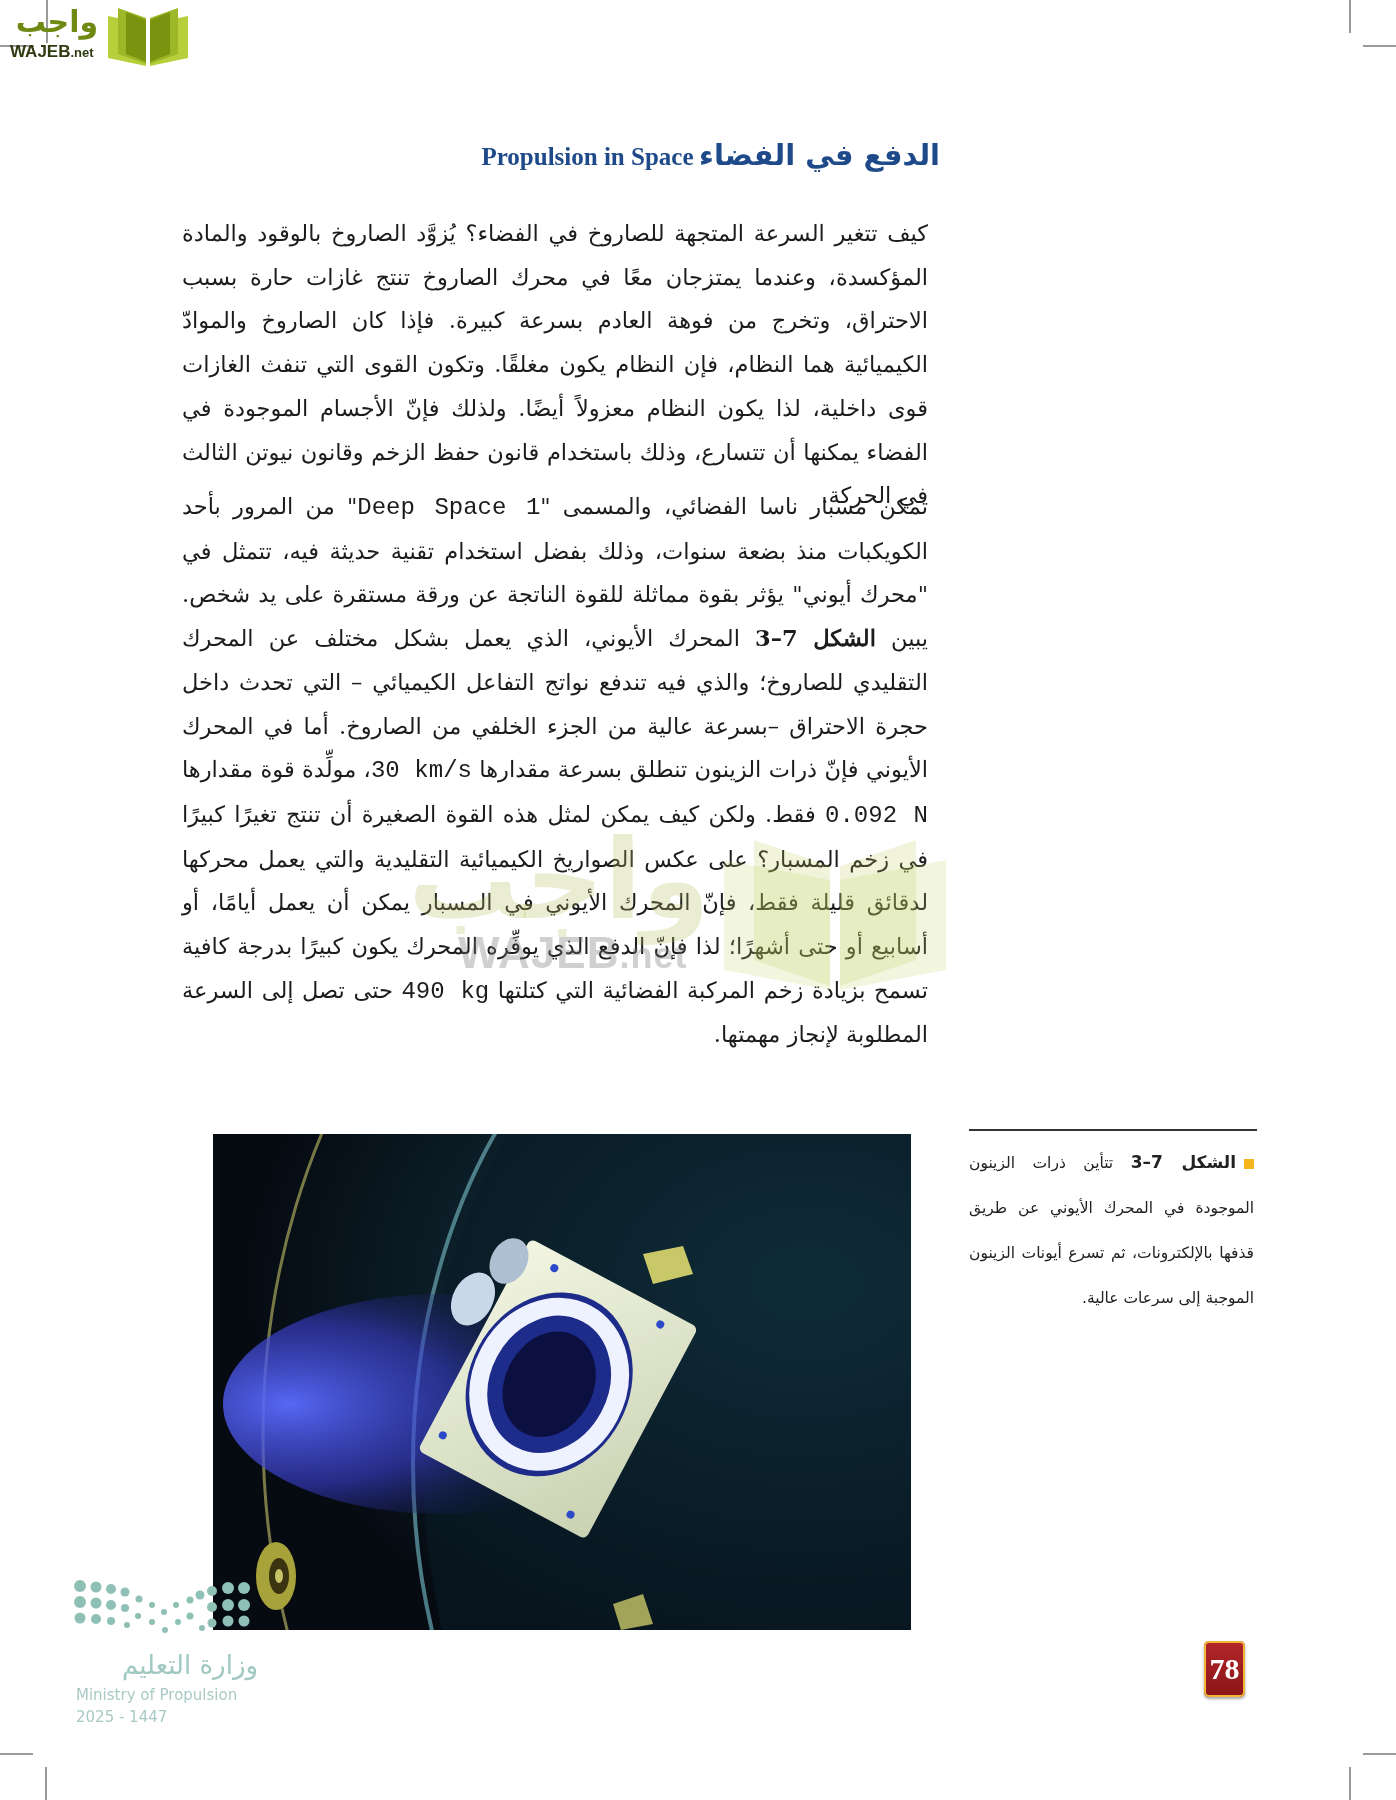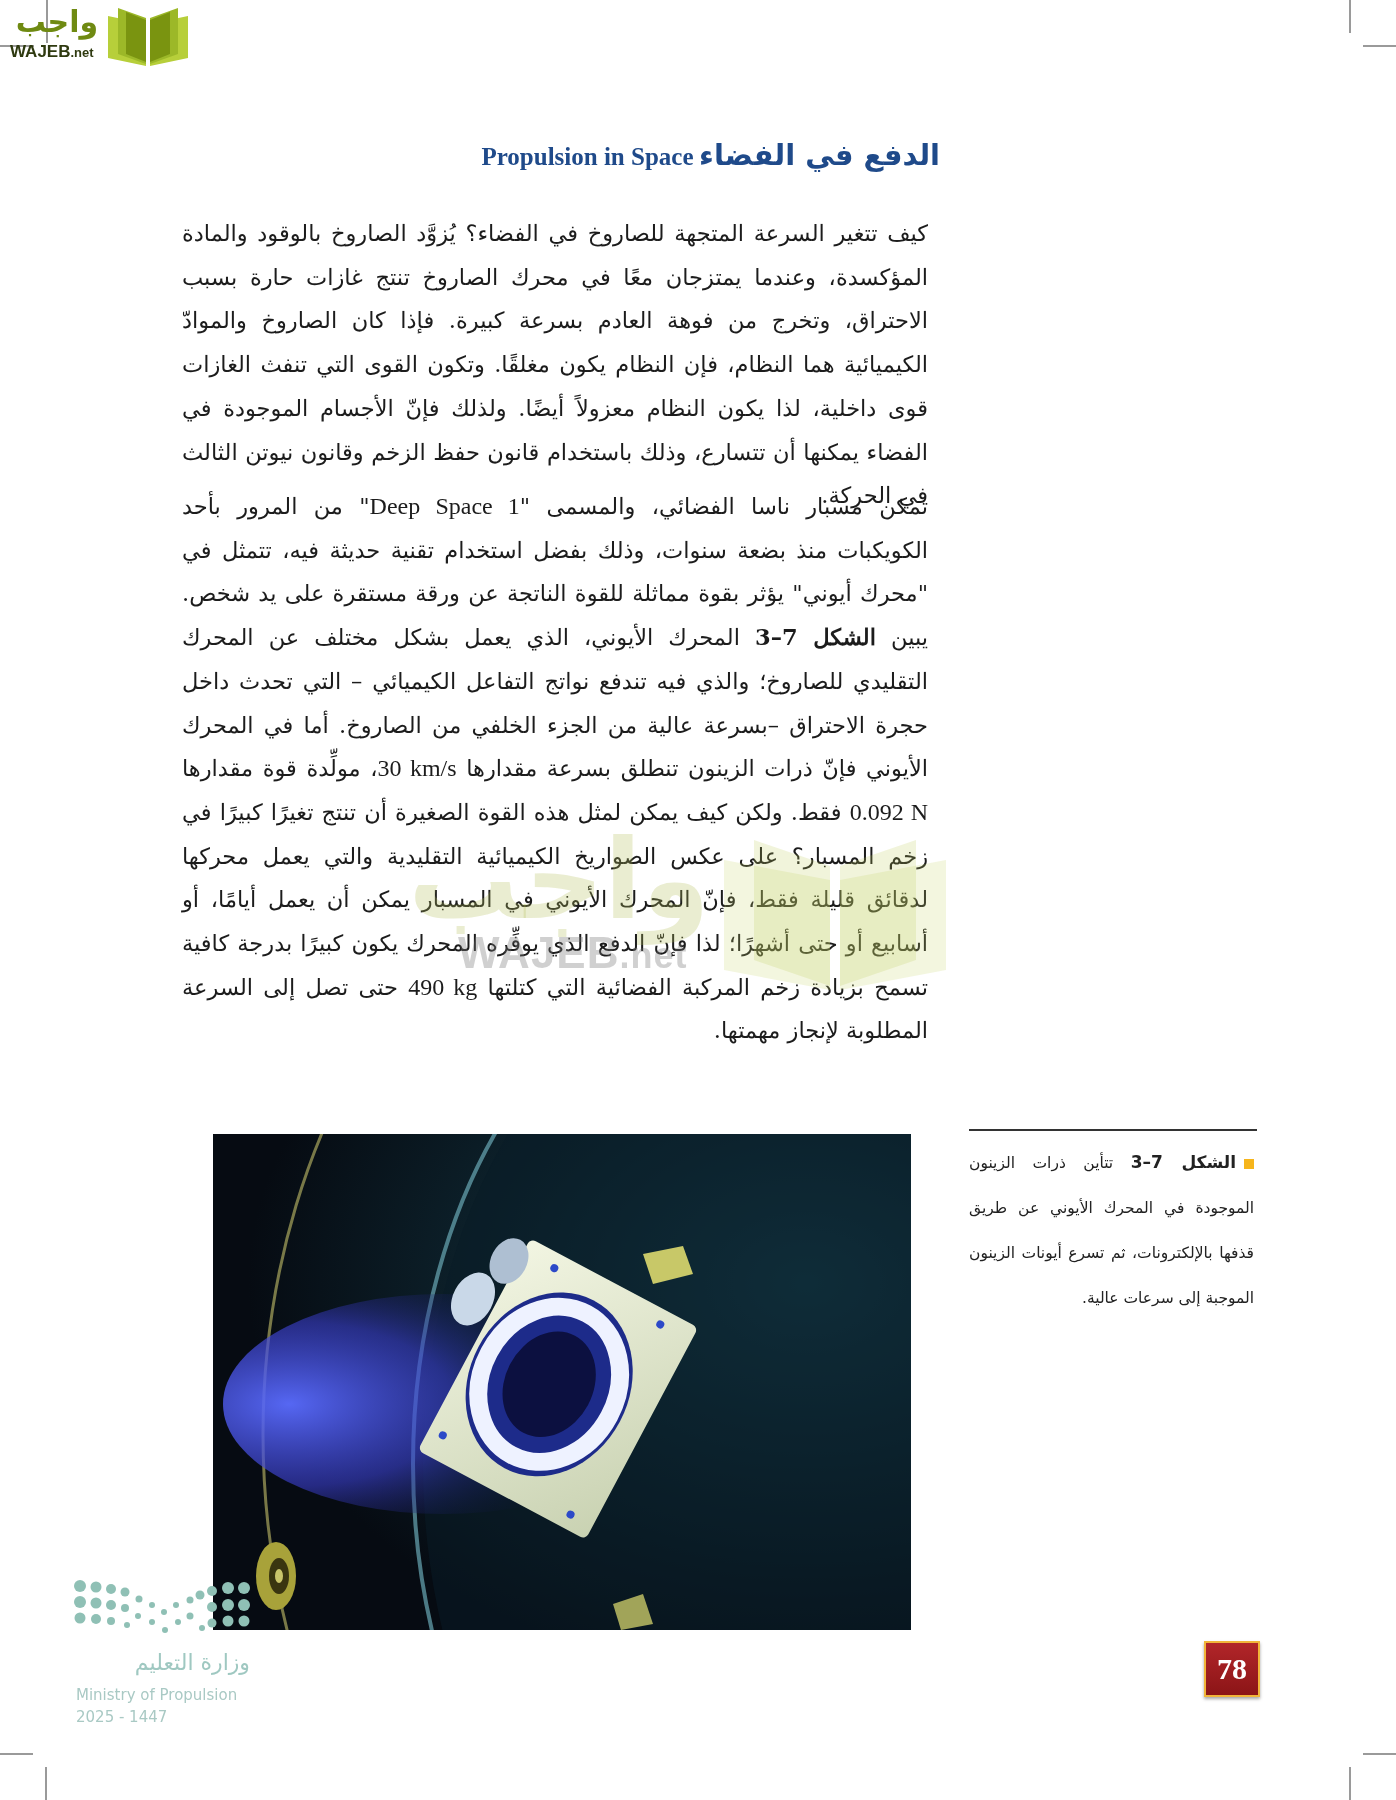--- a/index.html
+++ b/index.html
@@ -28,21 +28,21 @@
   .heading .h-ar { font-family:"DejaVu Sans", sans-serif; font-size:29px; }
   .heading .h-en { font-family:"Liberation Serif", serif; font-size:25px; }
 
   
   .body-text { left:170px; width:770px; direction:rtl; text-align:justify;
     font-family:"DejaVu Serif", serif; font-size:22.5px; line-height:43.7px; color:#1c1c1c; }
   .body-text p { margin:12px; text-align-last:right; }
   .para1 { top:200px; }
   .para2 { top:473px; }
   .body-text b { font-weight:bold; }
-  .latin { font-family:Liberation Serif, serif; font-size:24px; unicode-bidi:isolate; direction:ltr; }
+  .latin { font-family:Liberation Mono, monospace; font-size:24px; unicode-bidi:isolate; direction:ltr; }
 
   
   .wm { left:440px; top:820px; width:510px; height:170px; pointer-events:none; }
   .wm-ar { position:absolute; left:0; top:0; width:270px; text-align:center; font-family:"DejaVu Sans", sans-serif;
     font-weight:bold; font-size:110px; line-height:120px; color:rgba(180,190,90,0.28); direction:rtl; }
   .wm-en { position:absolute; left:18px; top:108px; width:260px; font-family:"Liberation Sans", sans-serif;
     font-weight:bold; font-size:44px; color:rgba(120,120,120,0.35); letter-spacing:1px; }
   .wm-en small { font-size:36px; }
   .wm-book { position:absolute; left:280px; top:10px; width:230px; height:160px; }
 
@@ -52,27 +52,27 @@
     font-family:"DejaVu Sans", sans-serif; font-size:15.5px; line-height:45px; color:#222; }
   .caption p { margin:4px; text-align-last:right; }
   .cap-square { display:inline-block; width:10px; height:10px; background:#f6b51c; margin-left:8px; vertical-align:middle; }
   .cap-label { font-weight:bold; font-size:17px; }
 
   
   .photo { left:213px; top:1134px; width:698px; height:496px; overflow:hidden; background:#050a10; }
 
   
   .ministry { left:72px; top:1578px; width:190px; height:150px; }
-  .min-ar { position:absolute; left:8px; top:72px; width:170px; text-align:right; direction:rtl;
-    font-family:"DejaVu Sans", sans-serif; font-size:22px; color:#9fc8c1; }
+  .min-ar { position:absolute; left:16px; top:72px; width:170px; text-align:right; direction:rtl;
+    font-family:"DejaVu Sans", sans-serif; font-size:26px; color:#9fc8c1; }
   .min-en { position:absolute; left:4px; top:108px; font-family:"DejaVu Sans", sans-serif; font-size:15px; color:#a9c9c4; }
   .min-yr { position:absolute; left:4px; top:130px; font-family:"DejaVu Sans", sans-serif; font-size:15px; color:#a9c9c4; }
 
   
-  .page-num { left:1204px; top:1641px; width:56px; height:56px; border-radius:0;
+  .page-num { left:1204px; top:1641px; width:41px; height:56px; border-radius:5px;
     background:linear-gradient(#b3262a, #8a1416); box-shadow:0 0 0 2px #f1b53a inset, 0 2px 3px rgba(0,0,0,0.35);
     color:#fff; font-family:"Liberation Serif", serif; font-weight:bold; font-size:30px; line-height:56px; text-align:center; }
 </style>
 </head>
 <body>
 
 <div class="crop" style="left:46px;top:0;width:2px;height:43px;"></div>
 <div class="crop" style="left:0;top:45px;width:34px;height:2px;"></div>
 <div class="crop" style="left:1349px;top:0;width:2px;height:33px;"></div>
 <div class="crop" style="left:1363px;top:45px;width:33px;height:2px;"></div>

